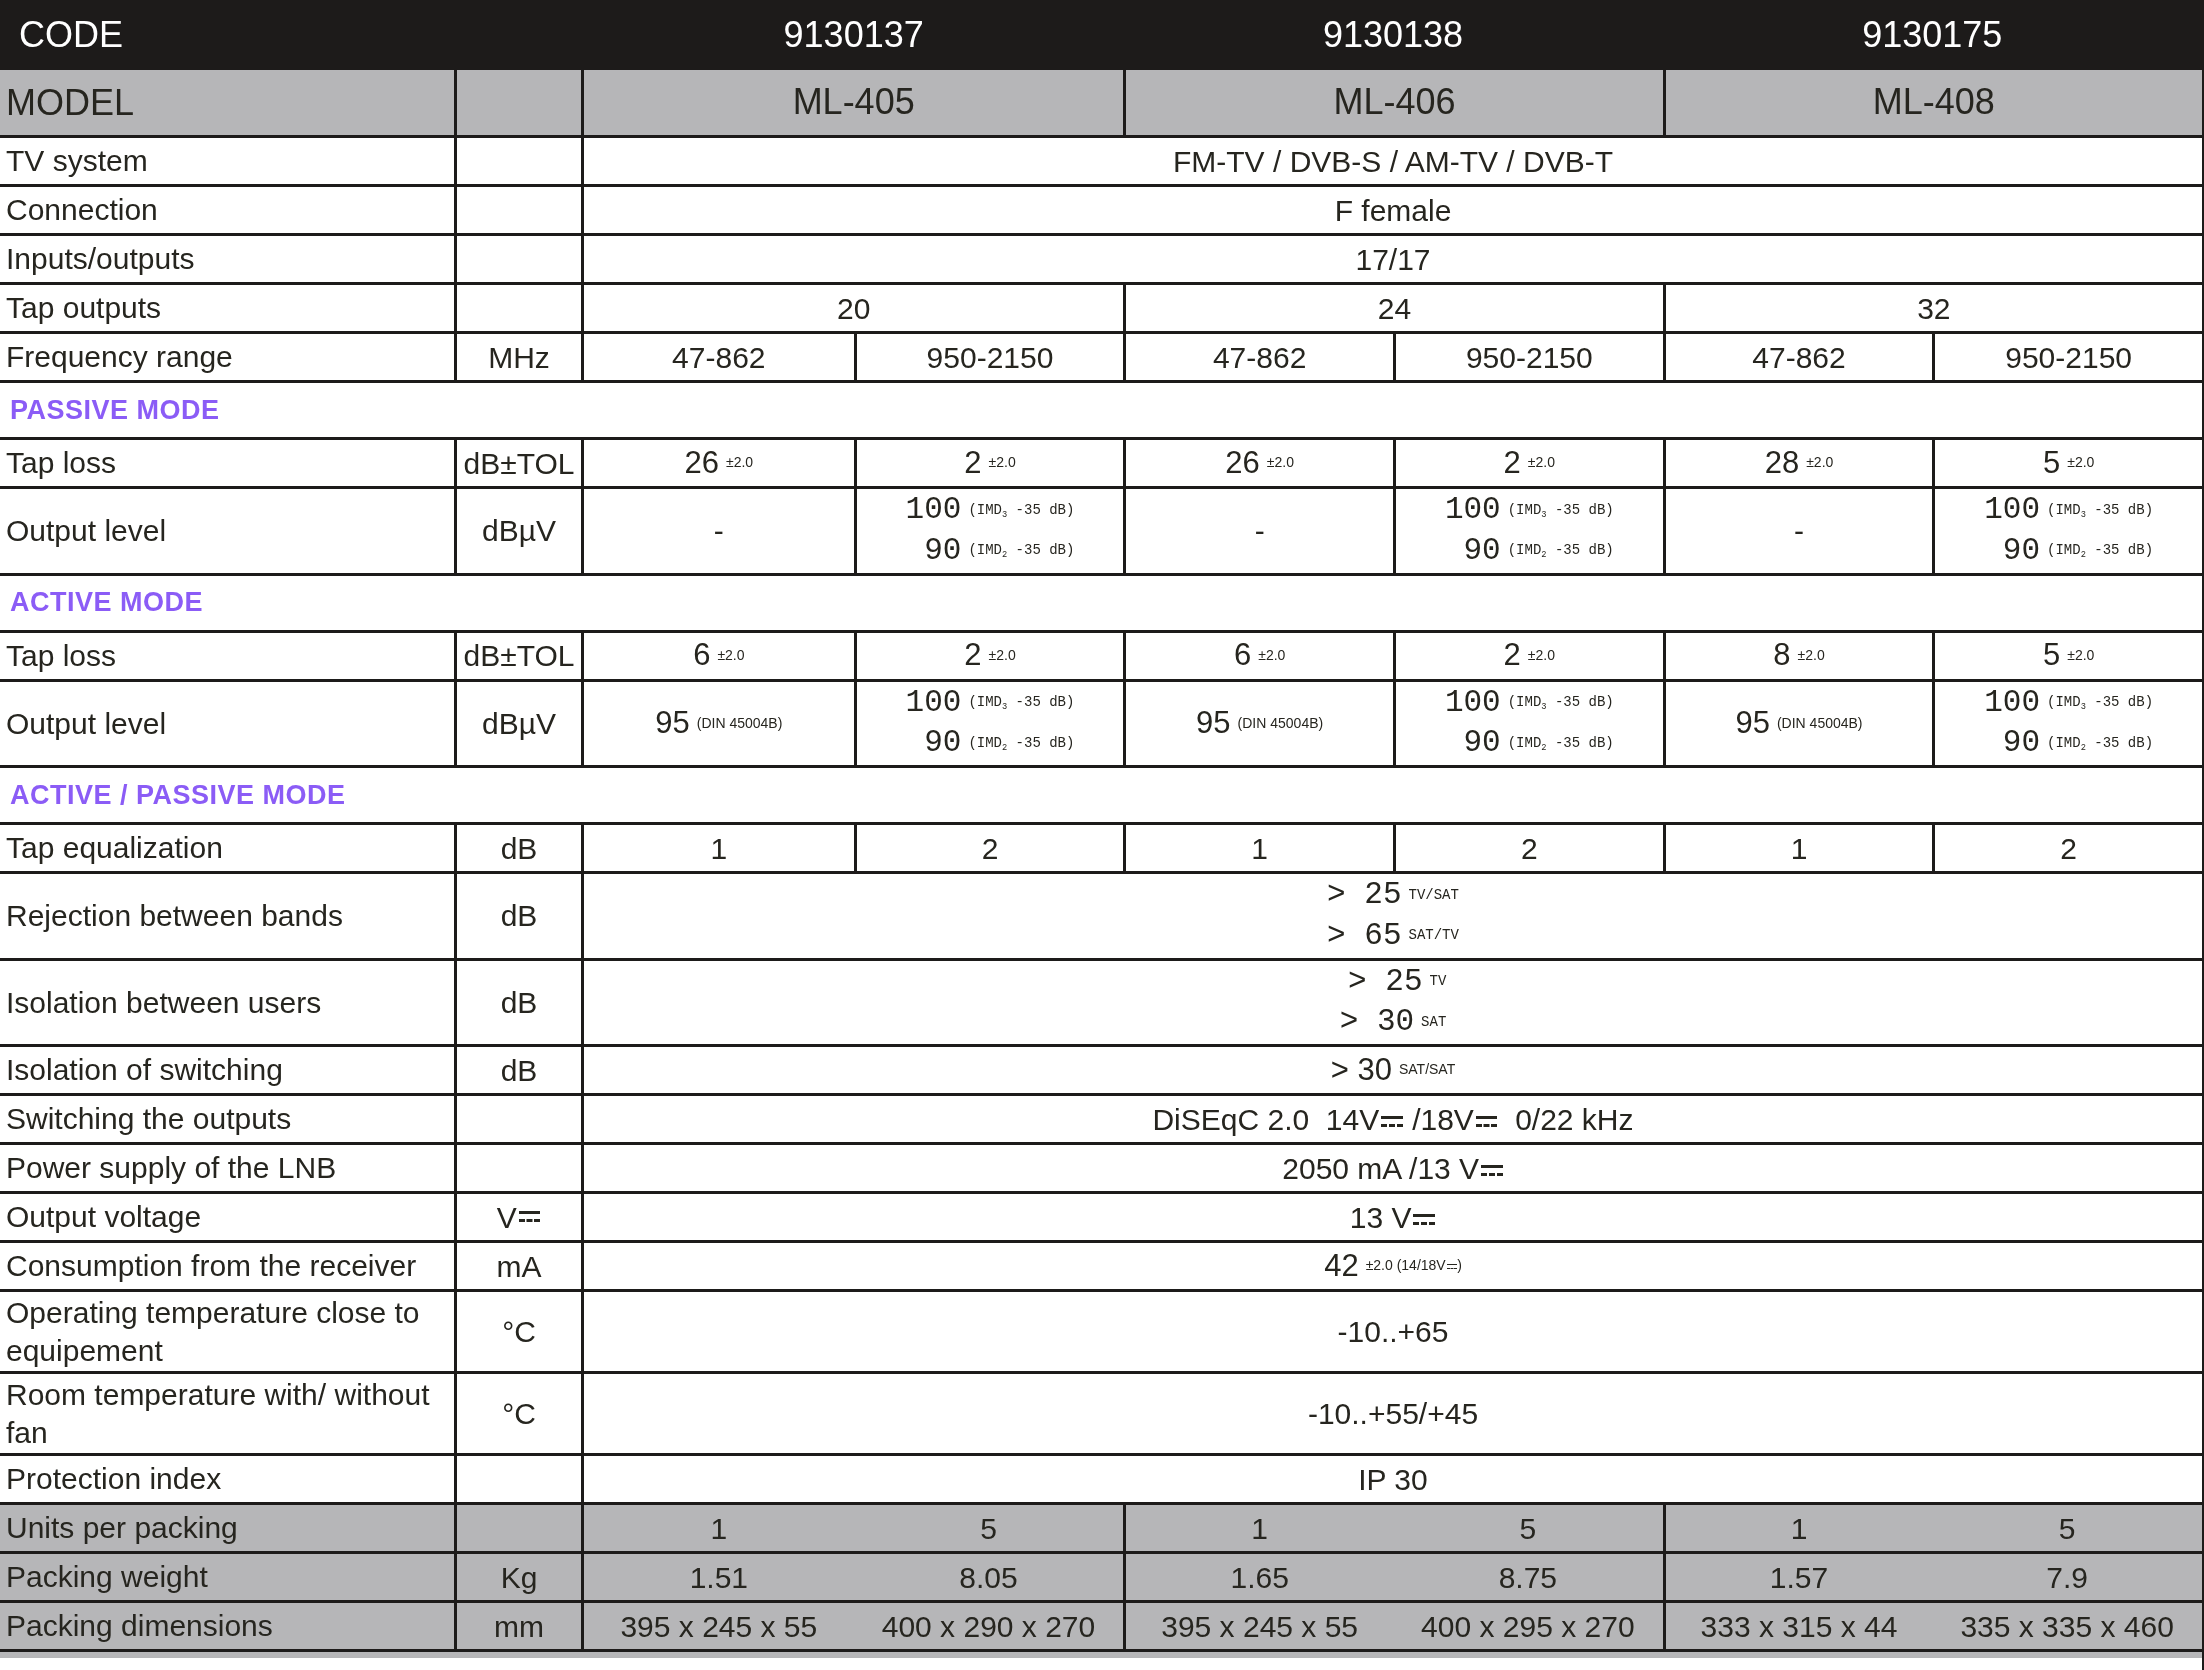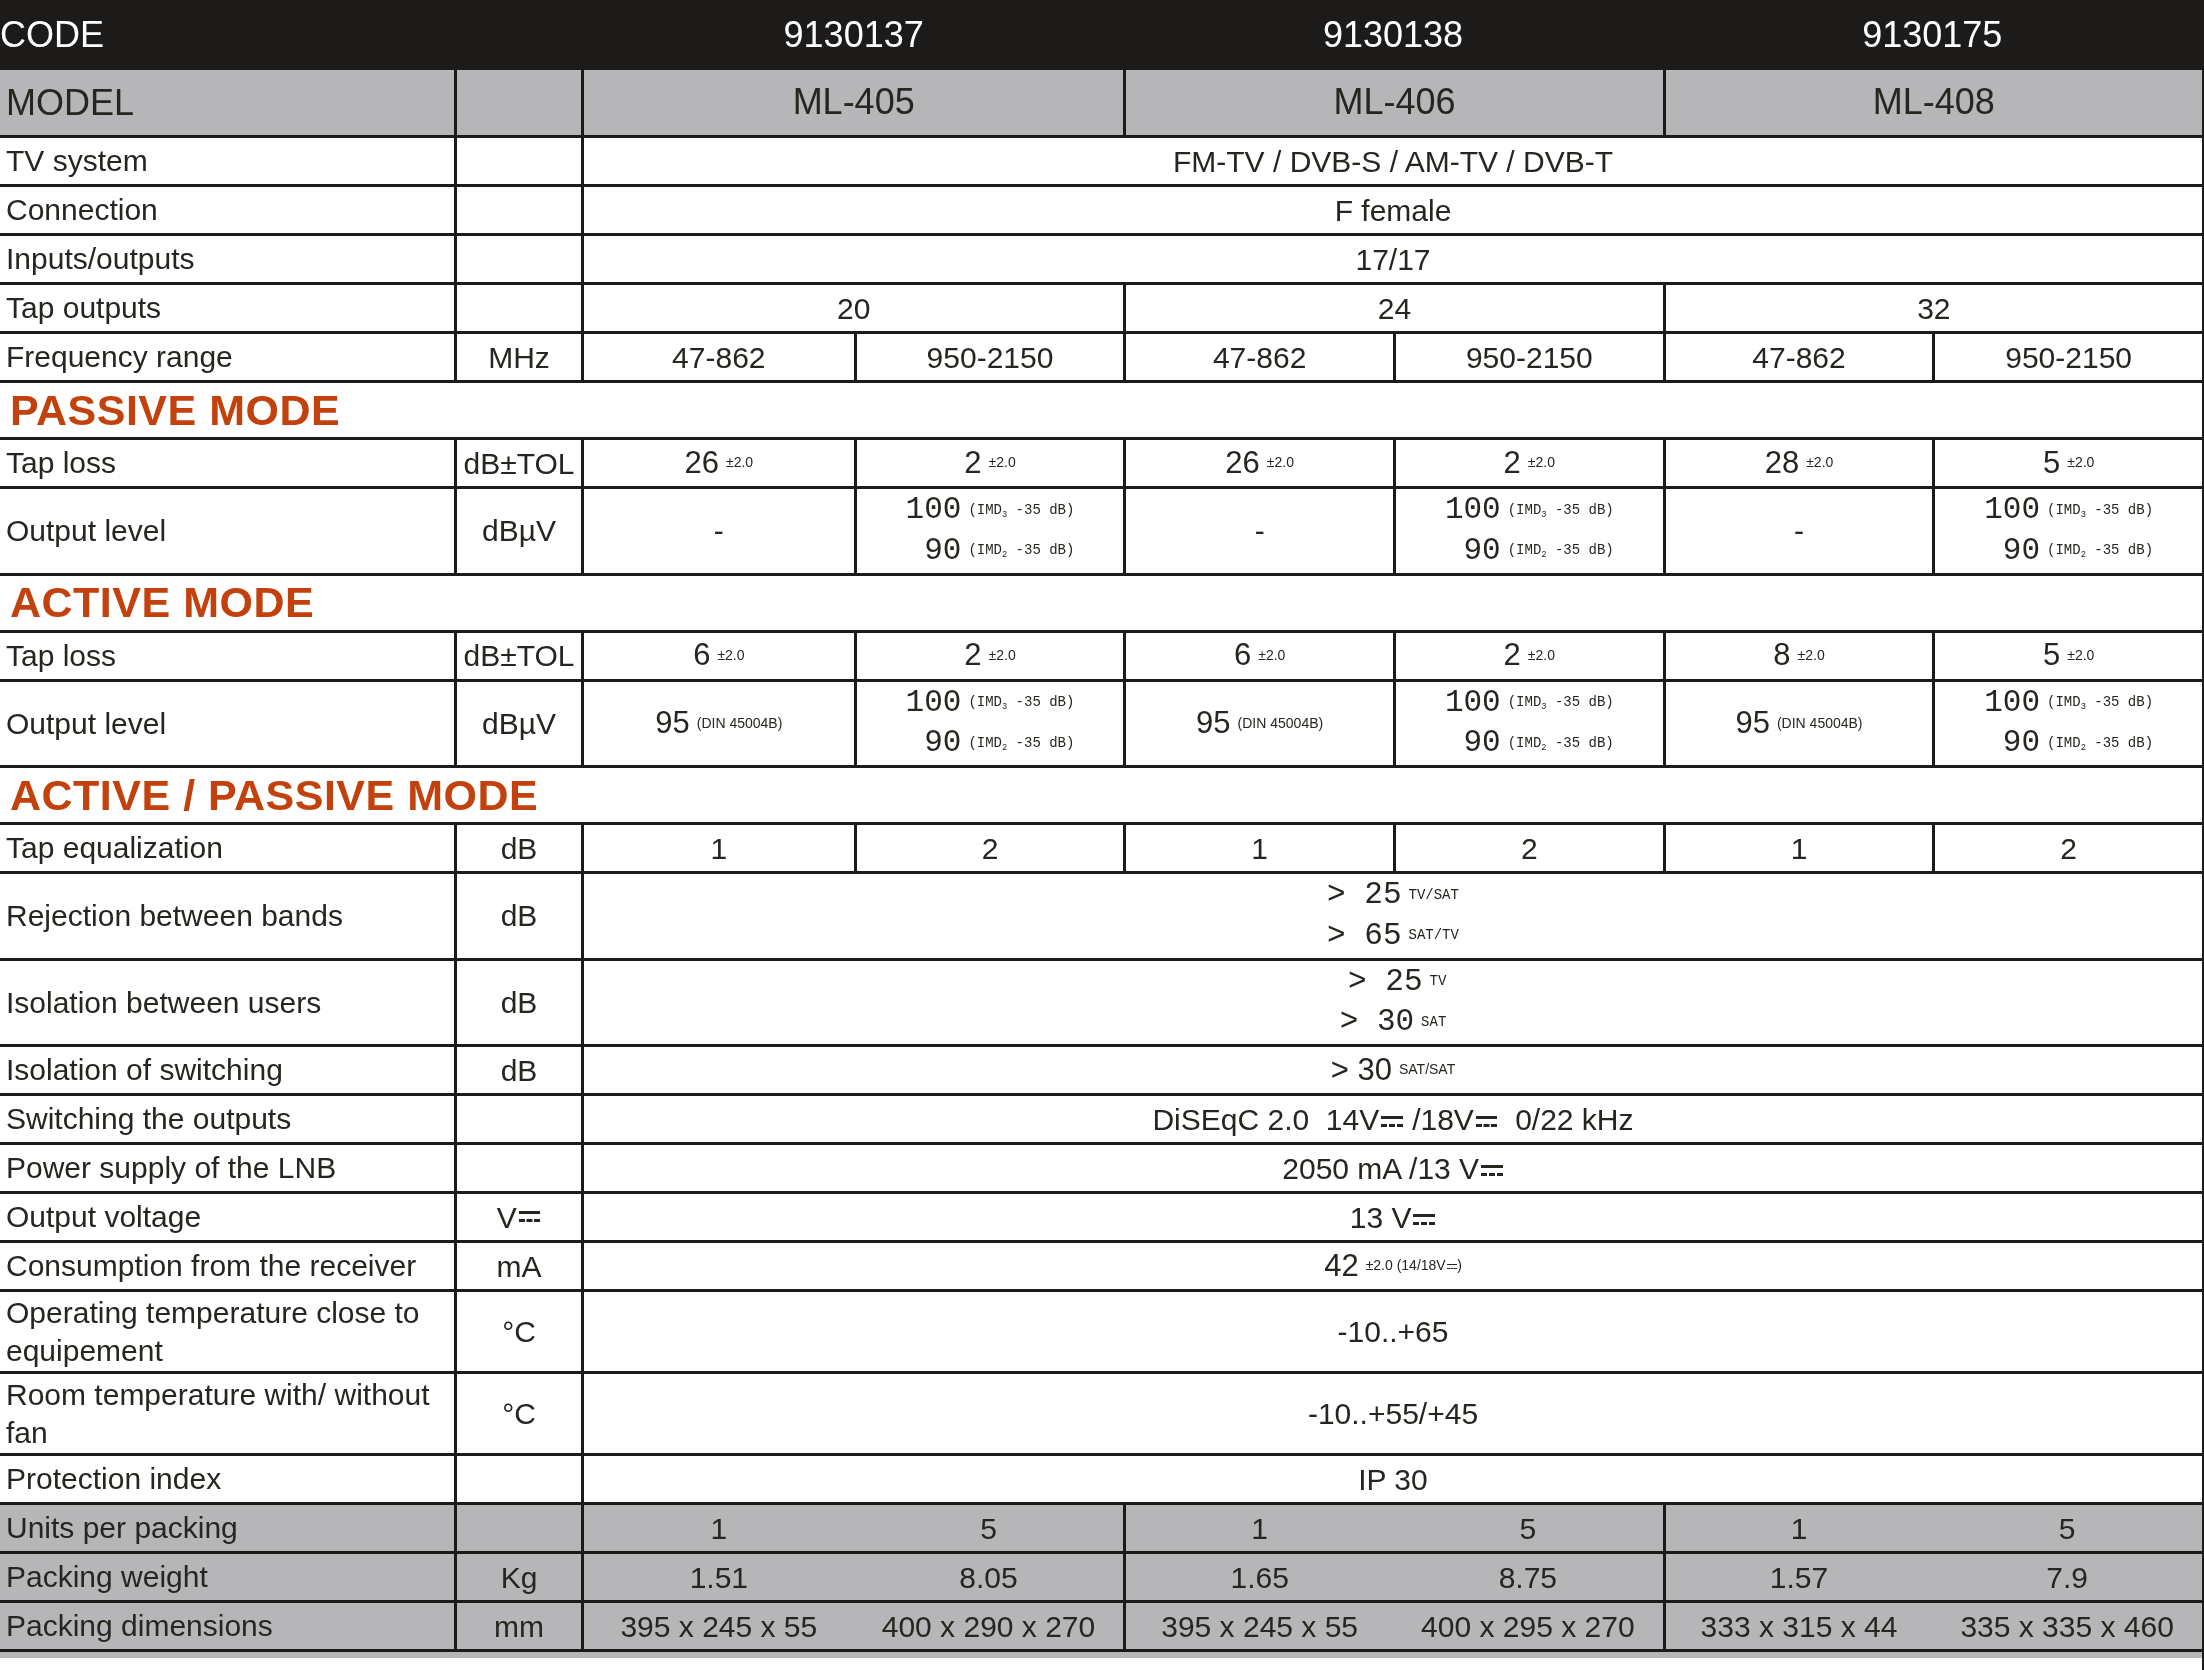--- a/index.html
+++ b/index.html
@@ -13,29 +13,29 @@
   .c.label{justify-content:flex-start;text-align:left;padding-right:8px;
            border-right:3px solid #1d1b1a;line-height:1.25;}
   .c.unit{border-right:3px solid #1d1b1a;padding:2px 12px;}
   .c.bl{border-left:3px solid #1d1b1a;}
   .spec{min-height:49px;}
   .spec.gray{background:#b6b6b8;}
   
   .code-row{background:#1d1b1a;color:#ffffff;height:70px;border-bottom:none;}
   .code-row .c{font-size:36px;}
   .code-row .c.first{grid-column:1 / span 2;justify-content:flex-start;text-align:right;
-                     padding-left:0;border:none;}
+                     padding-left:19px;border:none;}
   
   .model-row{background:#b6b6b8;height:68px;}
   .model-row .c{font-size:36px;}
   .sp2{grid-column:span 2;}
   
   .section-row{display:flex;align-items:center;height:57px;padding-left:10px;
                border-bottom:3px solid #1d1b1a;box-sizing:border-box;}
-  .section-row .stitle{font-weight:700;font-size:43px;letter-spacing:0.5px;color:#c2410c;}
+  .section-row .stitle{font-weight:700;font-size:27px;letter-spacing:0.5px;color:#8b5cf6;}
   
   .stack{display:flex;flex-direction:column;align-items:flex-end;justify-content:center;gap:2px;font-family:Liberation Mono, monospace;}
   .line{display:flex;align-items:center;justify-content:center;line-height:1.25;}
   .bg{font-size:31px;}
   .sm{font-size:14px;margin-left:7px;white-space:nowrap;}
   .t{display:inline-block;}
   sub{font-size:62%;line-height:0;position:relative;top:.35em;vertical-align:baseline;}
   
   .dc{display:inline-block;width:.72em;height:.5em;position:relative;margin:0 .04em 0 .06em;}
   .dc::before{content:"";position:absolute;left:0;right:0;top:.06em;border-top:.1em solid currentColor;}

